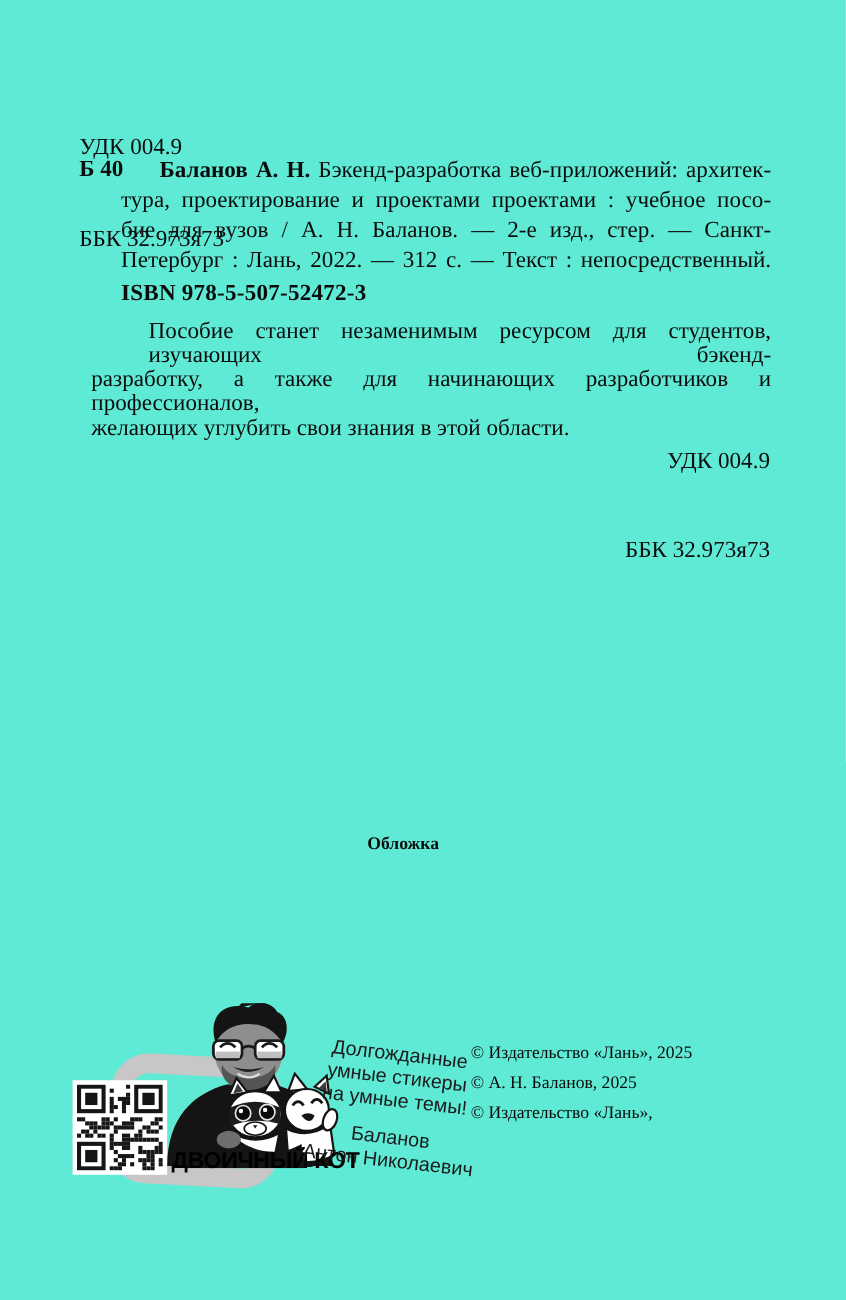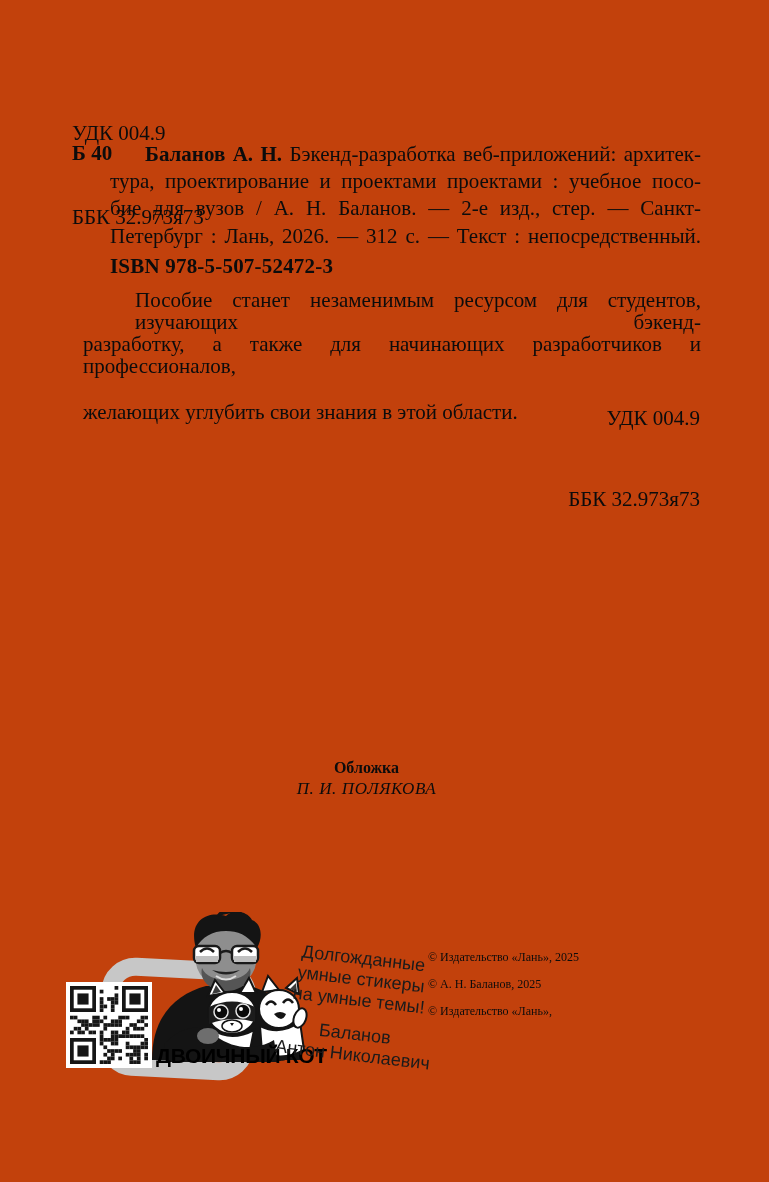--- a/index.html
+++ b/index.html
@@ -1,27 +1,27 @@
 <!DOCTYPE html>
 <html><head>
 <meta charset="utf-8">
 <style>
   html,body{margin:0;padding:0;background:#ffffff;}
   .page{
-    position:relative;width:769px;height:1182px;background:#c2410c;overflow:hidden;
+    position:relative;width:769px;height:1182px;background:#5eead4;overflow:hidden;
     font-family:"Liberation Serif", serif;color:#0c0c0c;
   }
   .abs{position:absolute;}
   
   .top-codes{left:72px;top:63px;font-size:21px;line-height:28px;white-space:pre;}
   
   .catalog-code{left:72px;top:141px;font-size:21px;font-weight:bold;}
   .catalog-lines{left:110px;top:141px;width:591px;font-size:21px;line-height:27.2px;}
   .jline{text-align:justify;text-align-last:justify;}
-  .jline-last-left{text-align:justify;text-align-last:left;margin-top:24px;}
+  .jline-last-left{text-align:justify;text-align-last:left;}
   .indent-35{padding-left:35px;box-sizing:border-box;}
   .indent-52{padding-left:52px;box-sizing:border-box;}
   .isbn{left:110px;top:254px;font-size:21px;font-weight:bold;letter-spacing:.2px;text-align:center;}
   
   .annotation{left:83px;top:289px;width:618px;font-size:21px;line-height:22px;}
   
   .right-codes{right:69px;top:351px;font-size:21px;line-height:27px;text-align:right;white-space:pre;}
   
   .cover-credit{left:0;top:757px;width:733px;text-align:center;line-height:21px;}
   .cover-credit .label{font-weight:bold;font-size:16px;}
@@ -31,59 +31,58 @@
     border-radius:34px;transform:rotate(3deg);z-index:1;}
   .qr-box{left:66px;top:982px;width:78px;height:78px;background:#fff;padding:4px;z-index:2;}
   .mascot{left:150px;top:912px;width:160px;height:150px;z-index:3;}
   .brand{left:156px;top:1044px;font-family:"Liberation Sans",sans-serif;font-weight:bold;
     font-size:21px;letter-spacing:-0.3px;color:#000;z-index:4;}
   .sticker{left:276px;top:948px;width:164px;text-align:center;z-index:4;
     font-family:"Liberation Sans",sans-serif;font-size:18px;line-height:21px;color:#1b1b1b;
     transform:rotate(6.5deg);transform-origin:50% 50%;}
   .sticker .author{margin-top:13px;white-space:nowrap;}
   
-  .colophon{left:428px;top:944px;font-size:12px;line-height:27px;}
+  .colophon{left:428px;top:944px;font-size:16px;line-height:27px;}
   .qr-svg rect{fill:#161616;}
   .qr-svg rect.w{fill:#ffffff;}
 </style>
 </head>
 <body>
 
 <div class="page">
 
   <div class="abs top-codes">
     <div>УДК 004.9</div>
     <div>ББК 32.973я73</div>
   </div>
 
   <div class="abs catalog-code">Б 40</div>
 
   <div class="abs catalog-lines">
     <div class="jline indent-35"><b>Баланов А. Н.</b><span> Бэкенд-разработка веб-приложений: архитек-</span></div>
     <div class="jline">тура, проектирование и проектами проектами : учебное посо-</div>
     <div class="jline">бие для вузов / А. Н. Баланов. — 2-е изд., стер. — Санкт-</div>
-    <div class="jline">Петербург : Лань, 2026. — 312 с. — Текст : непосредственный.</div>
+    <div class="jline">Петербург : Лань, 2022. — 312 с. — Текст : непосредственный.</div>
   </div>
 
   <div class="abs isbn">ISBN 978-5-507-52472-3</div>
 
   <div class="abs annotation">
     <div class="jline indent-52">Пособие станет незаменимым ресурсом для студентов, изучающих бэкенд-</div>
     <div class="jline">разработку, а также для начинающих разработчиков и профессионалов,</div>
     <div class="jline-last-left">желающих углубить свои знания в этой области.</div>
   </div>
 
   <div class="abs right-codes">
     <div>УДК 004.9</div>
     <div>ББК 32.973я73</div>
   </div>
 
   <div class="abs cover-credit">
     <div class="label">Обложка</div>
-    <div class="name">П. И. ПОЛЯКОВА</div>
   </div>
 
   <div class="abs phone-ring"></div>
 
   <div class="abs qr-box">
     <svg class="qr-svg" width="78" height="78" viewBox="0 0 84 84" xmlns="http://www.w3.org/2000/svg">
         <rect x="48" y="0" width="4" height="4"></rect>
         <rect x="32" y="4" width="4" height="4"></rect>
         <rect x="48" y="8" width="4" height="4"></rect>
         <rect x="32" y="12" width="4" height="4"></rect>

